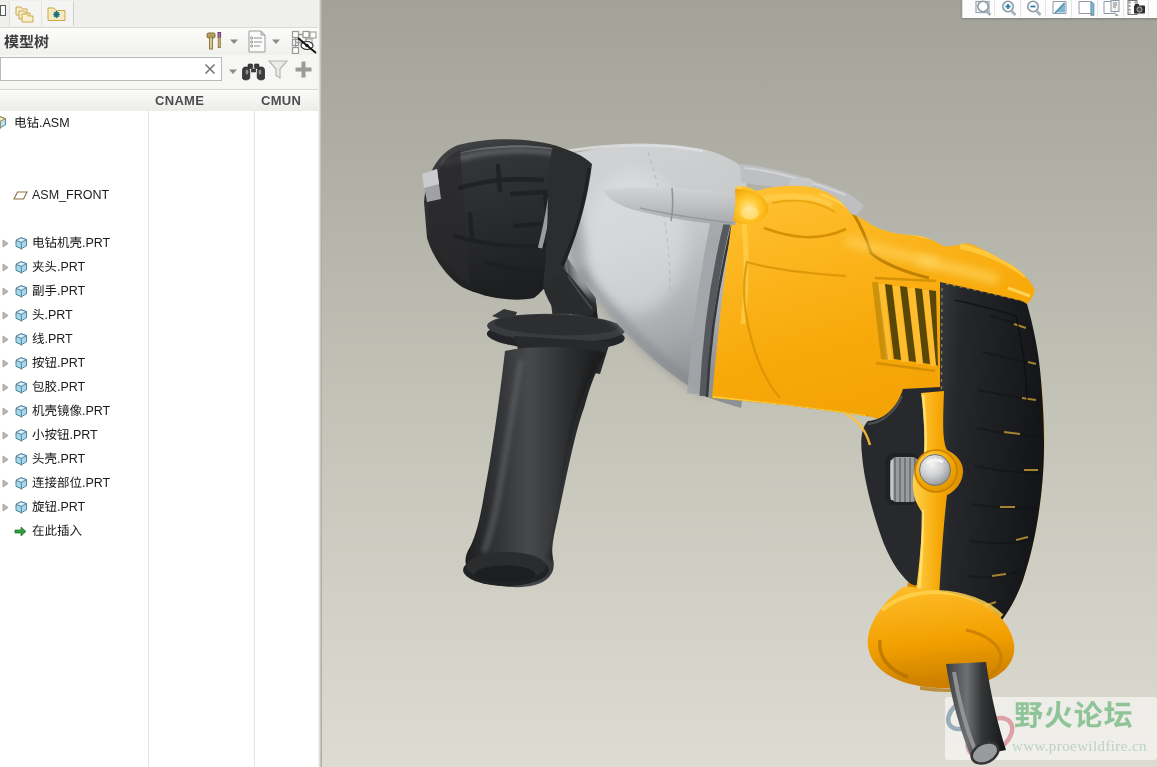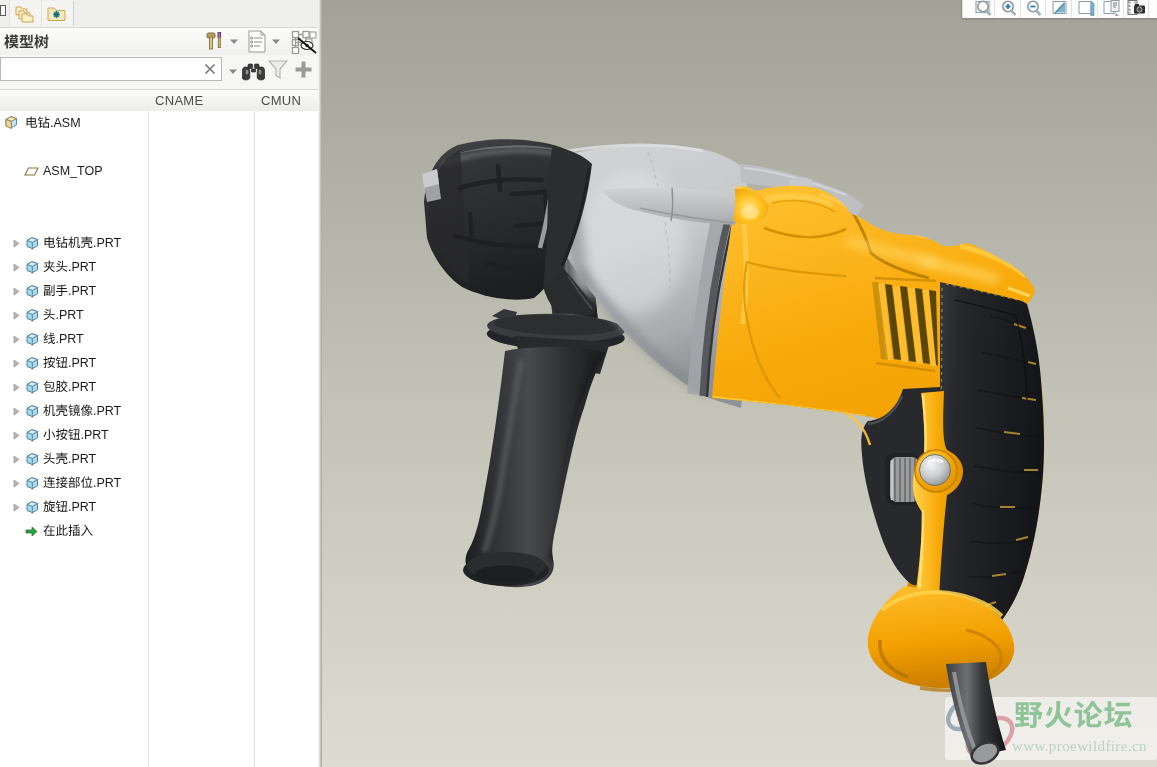--- a/index.html
+++ b/index.html
@@ -5,24 +5,24 @@
 body{width:1157px;height:767px;overflow:hidden;position:relative;font-family:"Liberation Sans",sans-serif;background:#fff;}
 .abs{position:absolute;}
 #viewport{position:absolute;left:322px;top:0;width:835px;height:767px;background:linear-gradient(180deg,#a3a299 0%,#c3c2b7 52%,#dedcd2 100%);}
 #panel{position:absolute;left:0;top:0;width:322px;height:767px;background:#fff;}
 #tabbar{position:absolute;left:0;top:0;width:322px;height:27px;background:#efefee;border-bottom:1px solid #d9d9d6;}
 .tab{position:absolute;top:1px;height:25px;width:31px;background:#f4f4f2;border-left:1px solid #e2e2df;border-right:1px solid #cfcfcb;}
 #mthead{position:absolute;left:0;top:28px;width:318px;height:27px;background:linear-gradient(#fcfcfb,#f0f0ee);}
 #searchrow{position:absolute;left:0;top:55px;width:318px;height:34px;background:#f6f6f5;}
 #searchbox{position:absolute;left:0;top:2px;width:222px;height:24px;background:#fff;border:1px solid #b9b9b5;box-sizing:border-box;}
 #thead{position:absolute;left:0;top:89px;width:318px;height:22px;background:linear-gradient(#fbfbfa,#ebebe9);border-top:1px solid #d6d6d3;border-bottom:1px solid #bdbdb9;}
-#thead .cn{position:absolute;top:3px;font-size:13px;font-weight:normal;color:#4d4d4d;letter-spacing:0.3px;}
+#thead .cn{position:absolute;top:3px;font-size:13px;font-weight:bold;color:#4d4d4d;letter-spacing:0.3px;}
 #treebody{position:absolute;left:0;top:111px;width:318px;height:656px;background:#fff;}
 .vline{position:absolute;top:0;bottom:0;width:1px;background:#e4e4e2;}
-.row{position:absolute;left:11px;width:318px;height:24px;}
+.row{position:absolute;left:0;width:318px;height:24px;}
 .row .lat{position:absolute;top:5px;font-size:12.5px;color:#1b1b1b;white-space:pre;}
 #sash{position:absolute;left:318px;top:0;width:4px;height:767px;background:linear-gradient(90deg,#ffffff,#c9c8c0 60%,#a2a199);}
 #rtoolbar{position:absolute;left:640px;top:0;width:517px;height:18px;background:#fdfdfd;border-left:1px solid #e0e0dd;box-shadow:0 1px 2px rgba(80,80,70,.45);}
 .tcell{position:absolute;top:0;height:17px;width:25px;border-right:1px solid #e4e4e1;}
 #wm{position:absolute;left:623px;top:697px;width:212px;height:63px;background:rgba(255,255,255,.55);border-radius:3px;}
 </style></head>
 <body>
 <svg width="0" height="0" style="position:absolute">
     <defs>
 <path id="u7535" d="M452 472V616H204V472ZM531 472H788V616H531ZM452 402H204V259H452ZM531 402V259H788V402ZM126 185V751H204V689H452V795C452 912 485 943 597 943C622 943 791 943 818 943C925 943 949 890 962 738C939 732 907 718 887 704C880 834 870 867 814 867C778 867 632 867 602 867C542 867 531 855 531 797V689H865V185H531V42H452V185Z"></path>
@@ -534,25 +534,25 @@
 <path d="M2 4.5l5.3 1.8v7.2L2 11z" fill="#e8d9a0" stroke="#8f7a40" stroke-width=".9"></path>
         </svg>
         <svg class="abs" style="left:14px;top:5px" width="25.0" height="12.5" viewBox="0 0 2000 1000">
           <g fill="#1b1b1b">
             <use href="#u7535" x="0"></use>
             <use href="#u94BB" x="1000"></use>
           </g>
         </svg>
         <span class="lat" style="left:39.0px">.ASM</span>
       </div>
-<div class="row" style="top:48px">
+<div class="row" style="top:72px">
         <svg class="abs" style="left:13px;top:8px" width="15" height="9" viewBox="0 0 15 9">
           <path d="M1 8L4.5 1H14L10.5 8z" fill="none" stroke="#8a7340" stroke-width="1.1"></path>
         </svg>
-        <span class="lat" style="left:32.0px">ASM_TOP</span>
+        <span class="lat" style="left:32.0px">ASM_FRONT</span>
       </div>
 <div class="row" style="top:120px">
         <svg class="abs" style="left:2px;top:8px" width="7" height="9" viewBox="0 0 7 9">
           <path d="M1 1l5 3.5L1 8z" fill="#b9b9b7" stroke="#9a9a98" stroke-width=".8"></path>
         </svg>
         <svg class="abs" style="left:14px;top:5px" width="15" height="14" viewBox="0 0 15 14">
 <path d="M2 4.5l5-2.8 5.5 2v6l-5 3-5.5-2.3z" fill="#a9d9ee" stroke="#3f7991" stroke-width=".9"></path>
 <path d="M2 4.5l5-2.8 5.5 2-5.2 2.6z" fill="#d7f0fa" stroke="#4a7c95" stroke-width=".9"></path>
 <path d="M7.3 6.3v7.2" stroke="#4a7c95" stroke-width=".9"></path>
         </svg>

